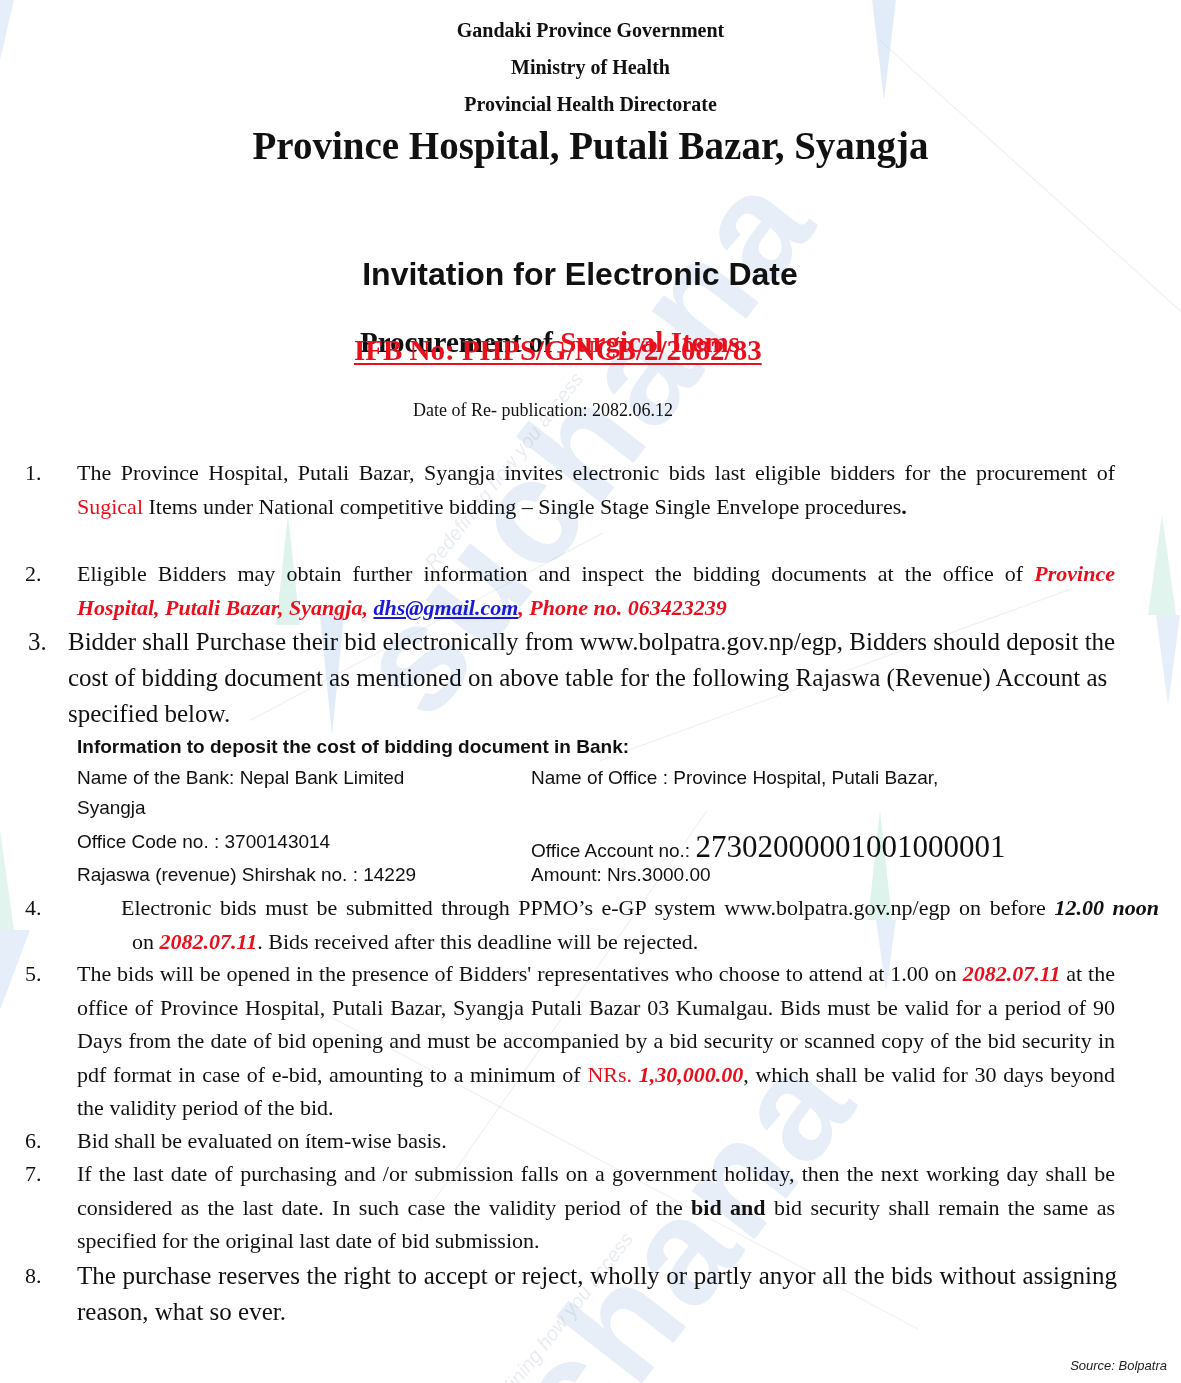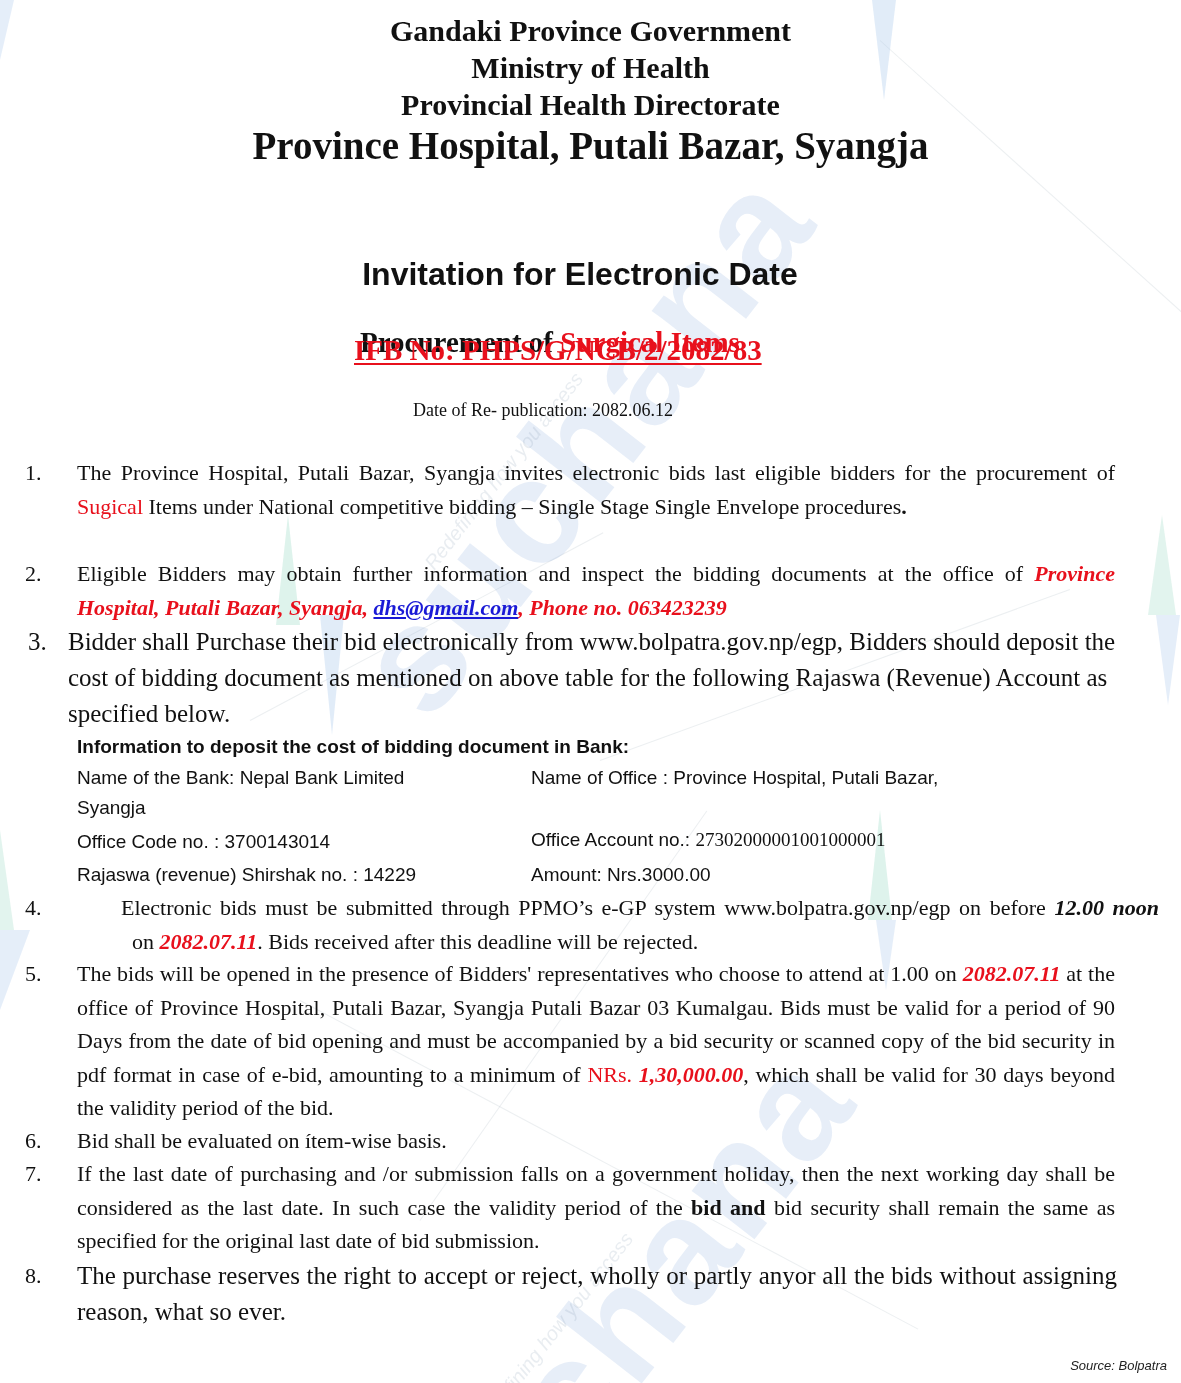--- a/index.html
+++ b/index.html
@@ -15,41 +15,41 @@
     transform-origin: left top; letter-spacing: 4px;
   }
   .wm-sub {
     font-family: "Liberation Sans", sans-serif; font-style: italic;
     color: rgba(120,140,170,0.16); font-size: 20px; transform: rotate(-52deg);
     transform-origin: left top;
   }
   .wm-line { position: absolute; height: 1px; background: rgba(180,190,200,0.25); transform-origin: left center; }
 
   .header { position: absolute; left: 0; width: 1181px; text-align: center; font-weight: bold; }
-  .h-small { font-size: 30px; line-height: 37px; }
+  .h-small { font-size: 20px; line-height: 37px; }
   .h-big { font-size: 39px; line-height: 44px; }
 
   .invite { position: absolute; left: 0; width: 1160px; text-align: center;
     font-family: "Liberation Sans", sans-serif; font-weight: bold; font-size: 32px; }
   .proc { position: absolute; left: 360px; font-weight: bold; font-size: 29px; margin-top: 28px; }
   .red { color: #e8101c; }
   .ifb { position: absolute; left: 354px; font-weight: bold; font-size: 29px; color: #e8101c; text-decoration: underline; text-underline-offset: 3px; }
   .repub { position: absolute; left: 413px; font-size: 18px; }
 
   .item { position: absolute; font-size: 22px; line-height: 33.5px; }
   .item .num { position: absolute; left: 0; top: 0; }
   .item .body { position: absolute; text-align: justify; }
   .item.big { font-size: 25px; line-height: 36px; }
   .bi-red { color: #e8101c; font-weight: bold; font-style: italic; }
   .bi { font-weight: bold; font-style: italic; }
   .link { color: #1a1ad6; text-decoration: underline; font-weight: bold; font-style: italic; }
 
   .bank { position: absolute; font-family: "Liberation Sans", sans-serif; font-size: 19px; }
   .bank-title { font-weight: bold; }
-  .acct-num { font-family: "Liberation Serif", serif; font-size: 19px; }
+  .acct-num { font-family: "Liberation Serif", serif; font-size: 31px; }
   .source { position: absolute; right: 14px; top: 1358px; font-family: "Liberation Sans", sans-serif; font-style: italic; font-size: 13px; color: #222; }
 </style>
 </head>
 <body>
 
 <div class="wm" style="left:0;top:0;width:1181px;height:1383px;">
   <div class="wm-line" style="left:880px;top:40px;width:420px;transform:rotate(42deg);"></div>
   <div class="wm-line" style="left:250px;top:720px;width:400px;transform:rotate(-28deg);"></div>
   <div class="wm-line" style="left:600px;top:760px;width:500px;transform:rotate(-20deg);"></div>
   <div class="wm-line" style="left:300px;top:1000px;width:700px;transform:rotate(28deg);"></div>

